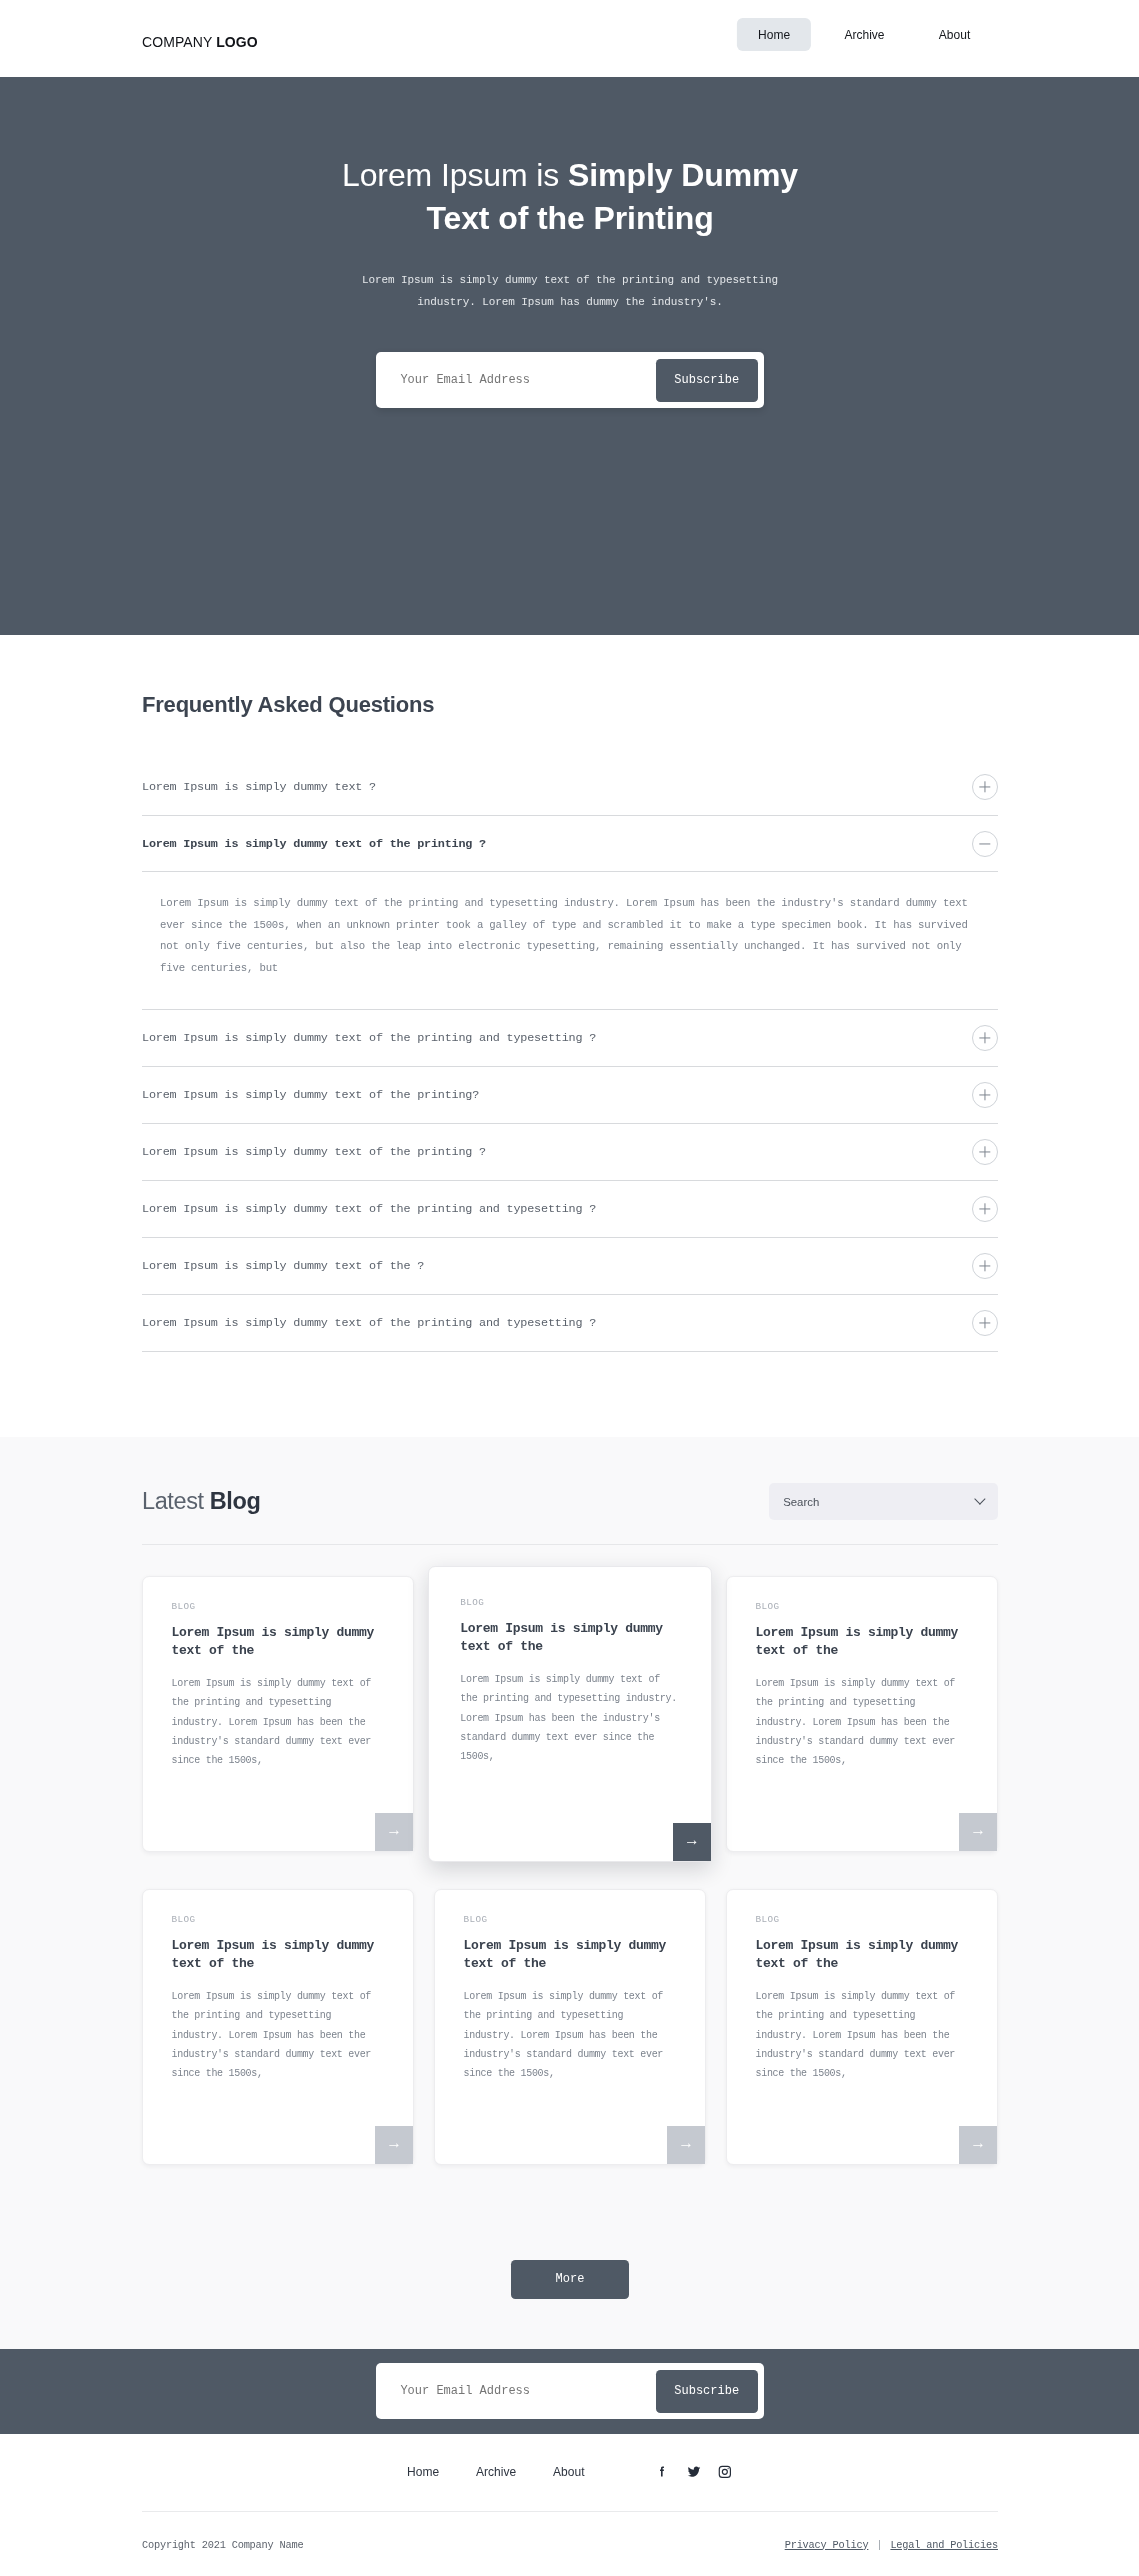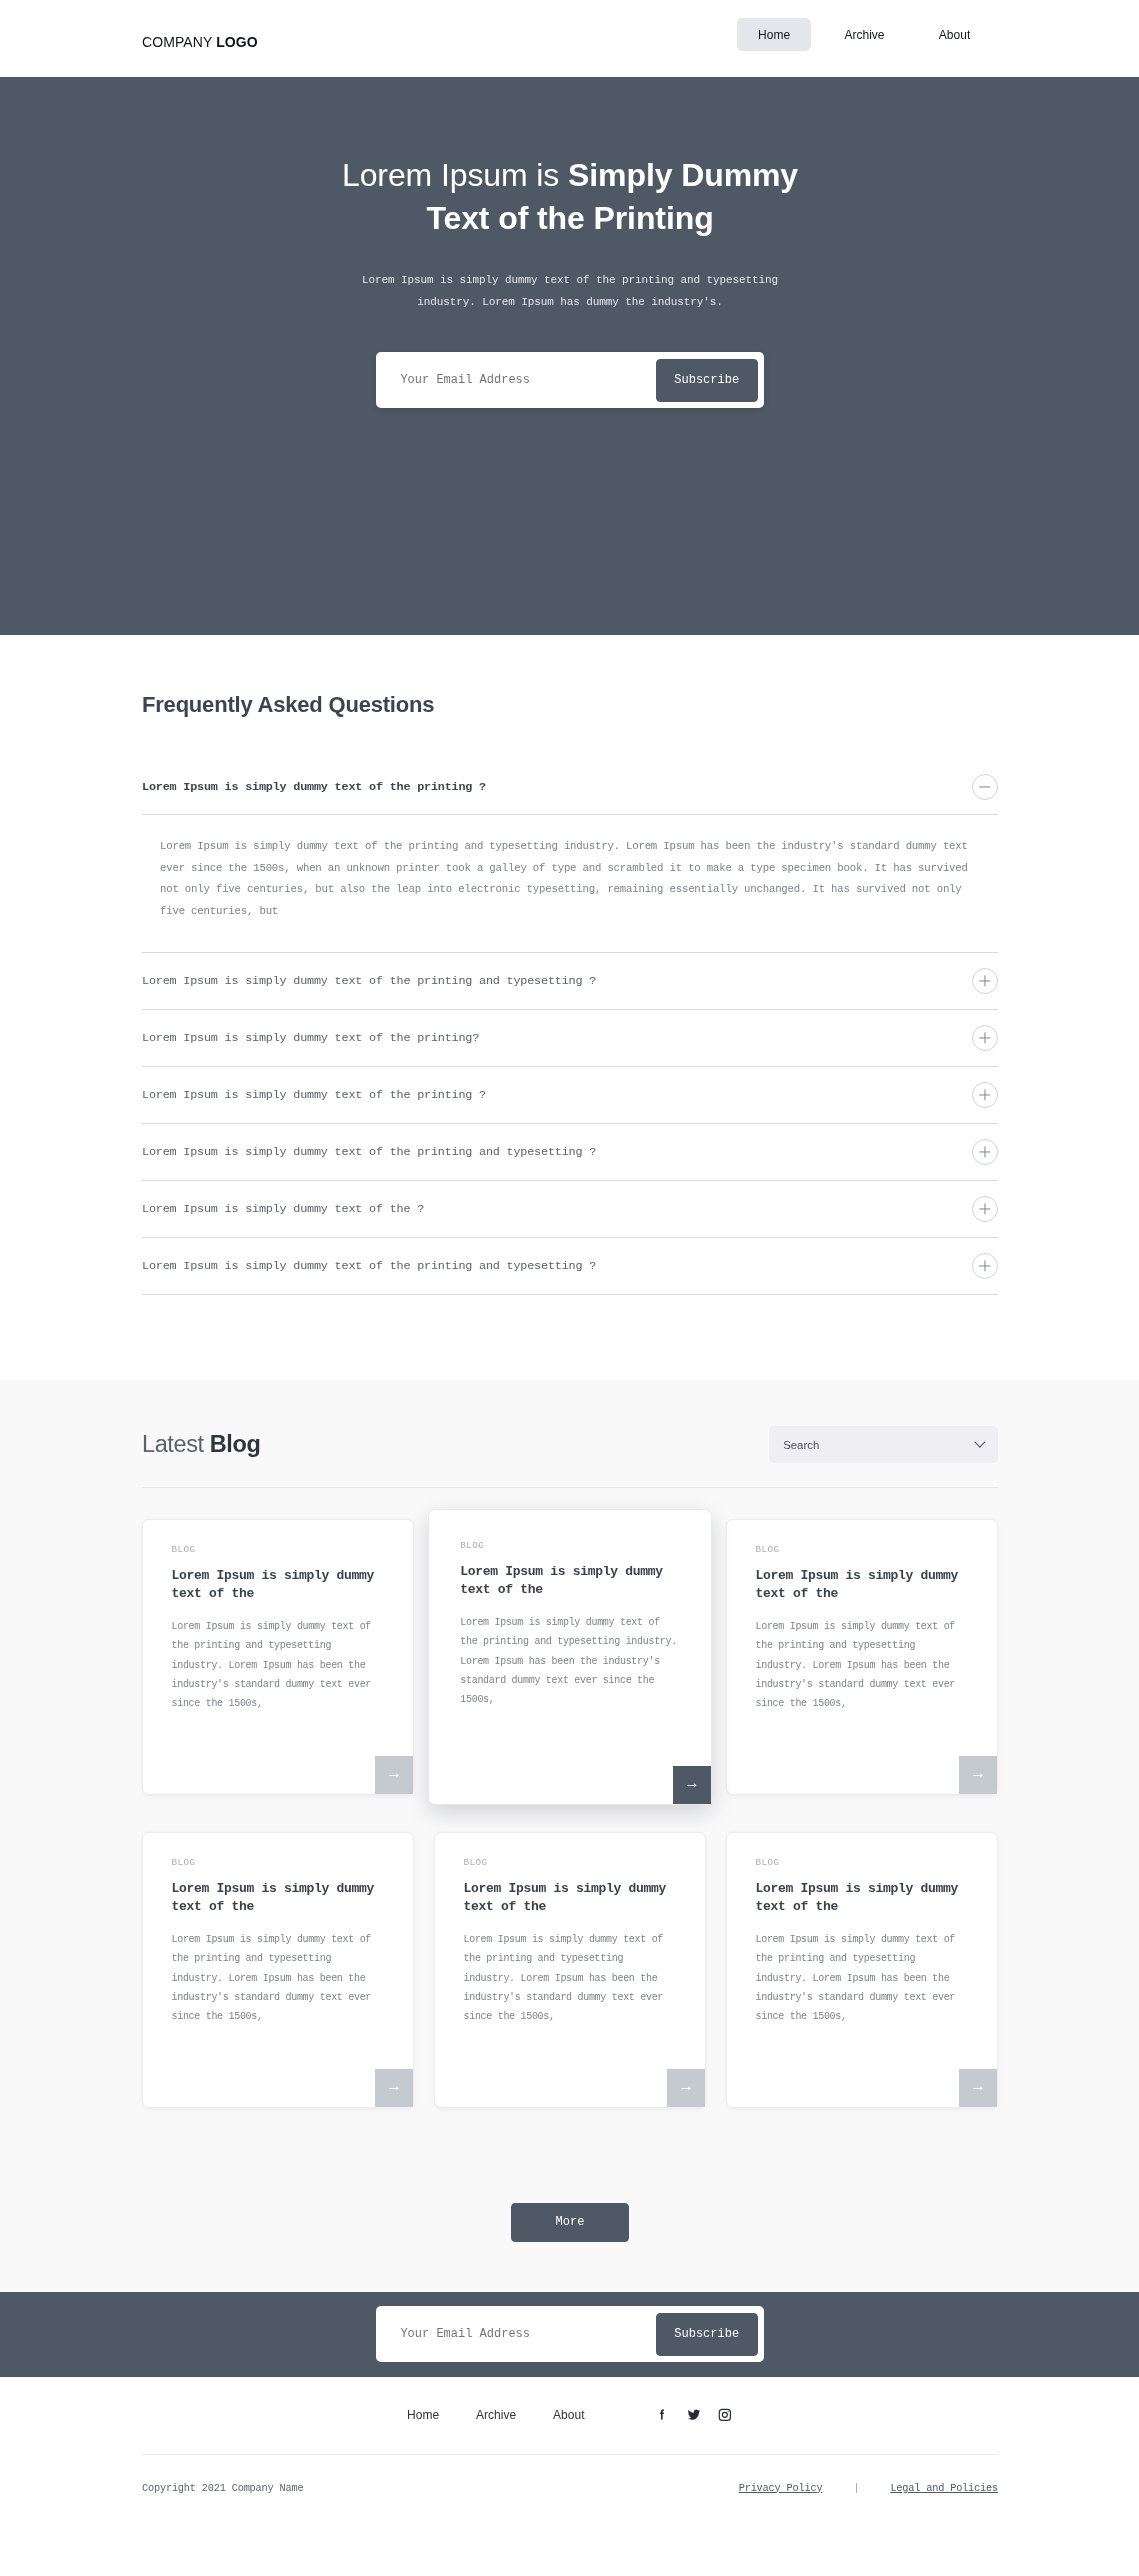--- a/index.html
+++ b/index.html
@@ -306,21 +306,21 @@
   .social-ico { width: 15.7px; height: 15.7px; color: #252c38; cursor: pointer; display:block; }
   .footer-rule { border-top: 0.7px solid #e9eaec; }
   .copy-row {
     height: 66px;
     display: flex;
     align-items: center;
     font-size: 10.3px;
     color: #5d636d;
     letter-spacing: -0.2px;
   }
-  .legal { margin-left: auto; display: flex; align-items: center; gap: 31px; }
+  .legal { margin-left: auto; display: flex; align-items: center; gap: 8px; }
   .legal a {
     color: #4f5965;
     text-decoration: underline;
     font-size: 10.3px;
     cursor: pointer;
     letter-spacing: -0.2px;
   }
   .legal .sep { color: #9aa0a8; }
 </style>
 </head>
@@ -353,20 +353,26 @@
         <input class="subscribe-input" type="text" placeholder="Your Email Address" style="">
         <button class="subscribe-btn">Subscribe</button>
       </div>
     </div>
   </div>
 
   <div class="faq">
     <div class="faq-title">Frequently Asked Questions</div>
     <div class="faq-list">
 
+      <div class="faq-item">
+        <div class="faq-row">
+          <div class="faq-q">Lorem Ipsum is simply dummy text ?</div>
+          <div class="faq-toggle"></div>
+        </div>
+      </div>
 
       <div class="faq-item open">
         <div class="faq-row">
           <div class="faq-q">Lorem Ipsum is simply dummy text of the printing ?</div>
           <div class="faq-toggle minus"></div>
         </div>
         <div class="faq-answer">Lorem Ipsum is simply dummy text of the printing and typesetting industry. Lorem Ipsum has been the industry's standard dummy text ever since the 1500s, when an unknown printer took a galley of type and scrambled it to make a type specimen book. It has survived not only five centuries, but also the leap into electronic typesetting, remaining essentially unchanged. It has survived not only five centuries, but</div>
       </div>
 
       <div class="faq-item">

